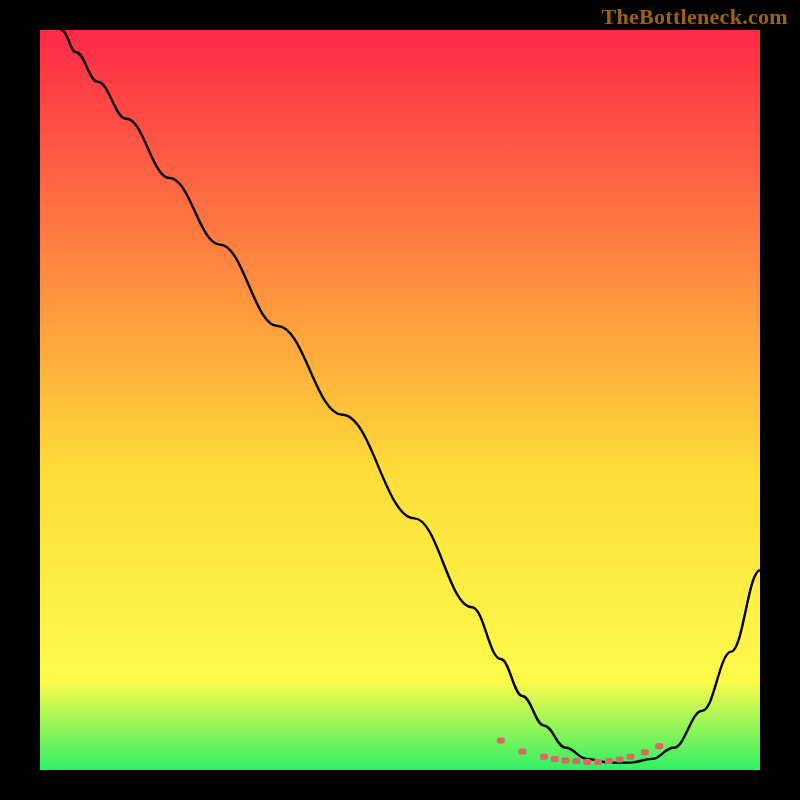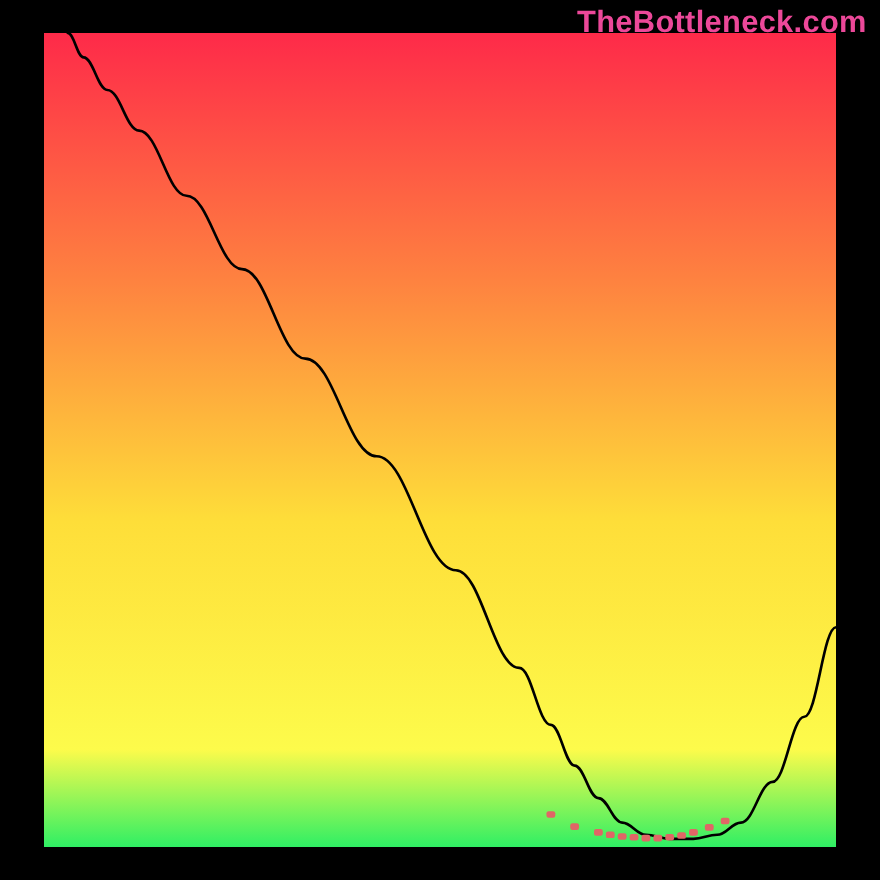--- a/index.html
+++ b/index.html
@@ -13,25 +13,26 @@
   }
   .stage {
     position: relative;
     width: 800px;
     height: 800px;
   }
   .watermark {
     position: absolute;
     top: 4px;
     right: 12px;
-    color: #ec4899;
-    font-size: 28px;
+    color: #a16207;
+    font-size: 22px;
     font-weight: bold;
     letter-spacing: 0.3px;
     user-select: none;
+    font-family: Liberation Serif, serif;
   }
   .plot {
     position: absolute;
     left: 40px;
     top: 30px;
     width: 720px;
     height: 740px;
   }
   svg {
     display: block;

